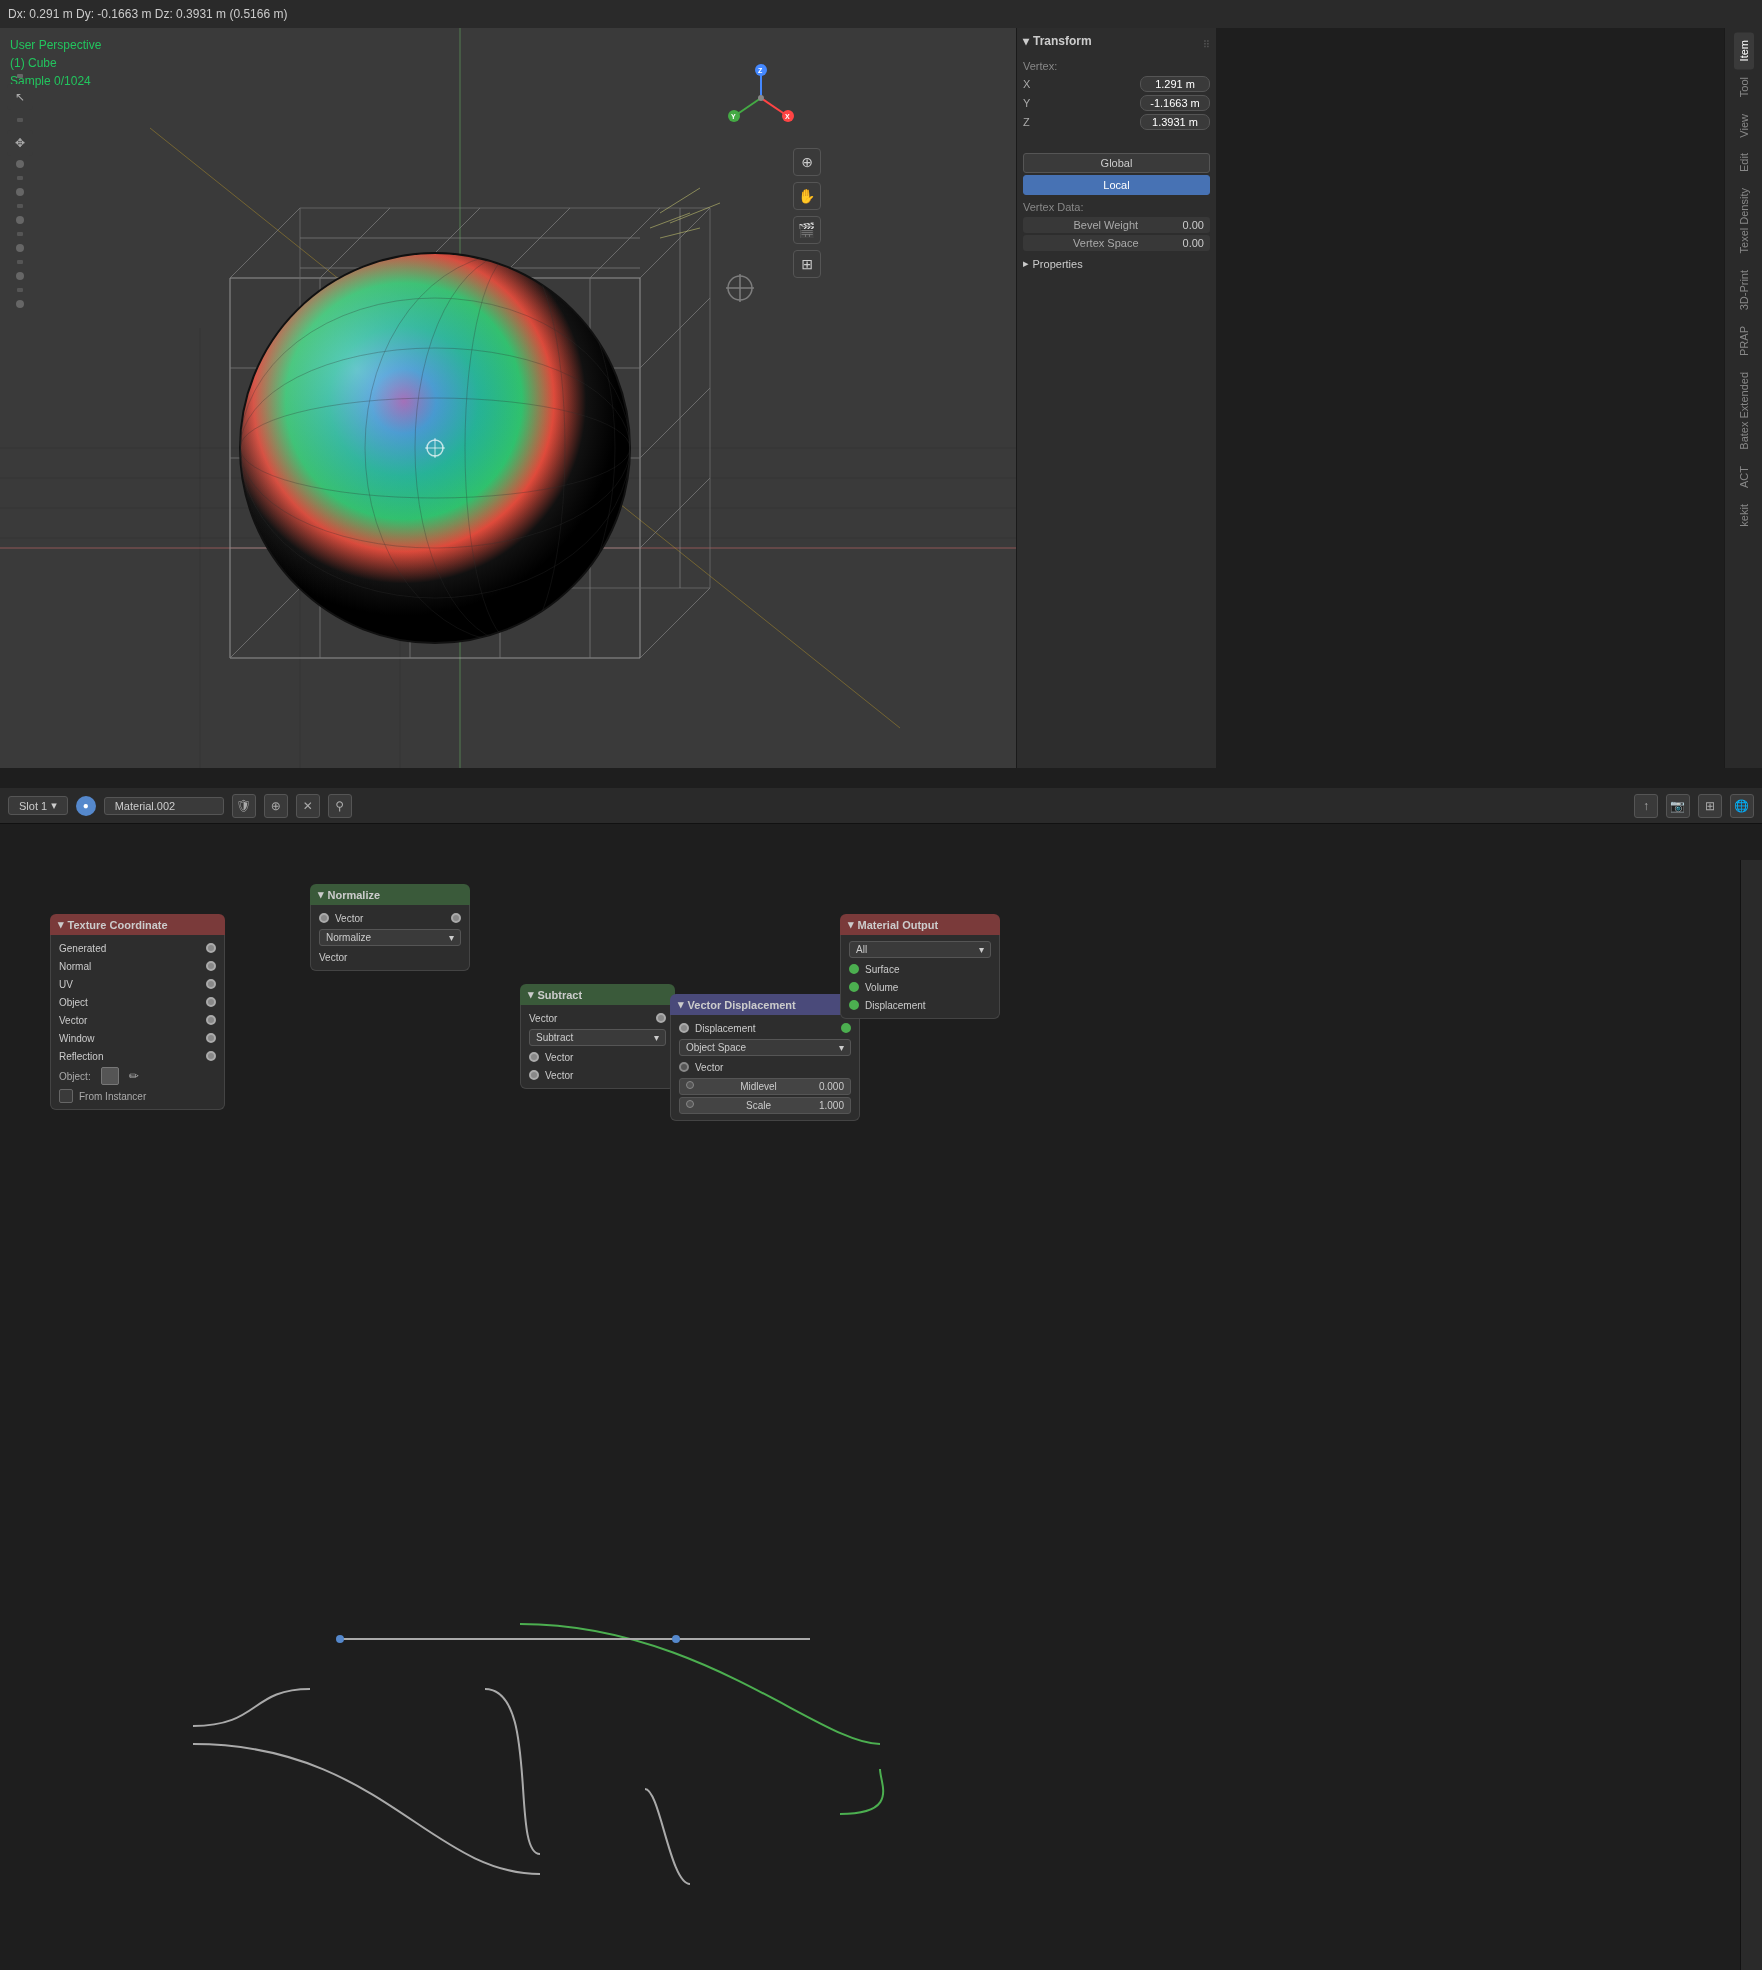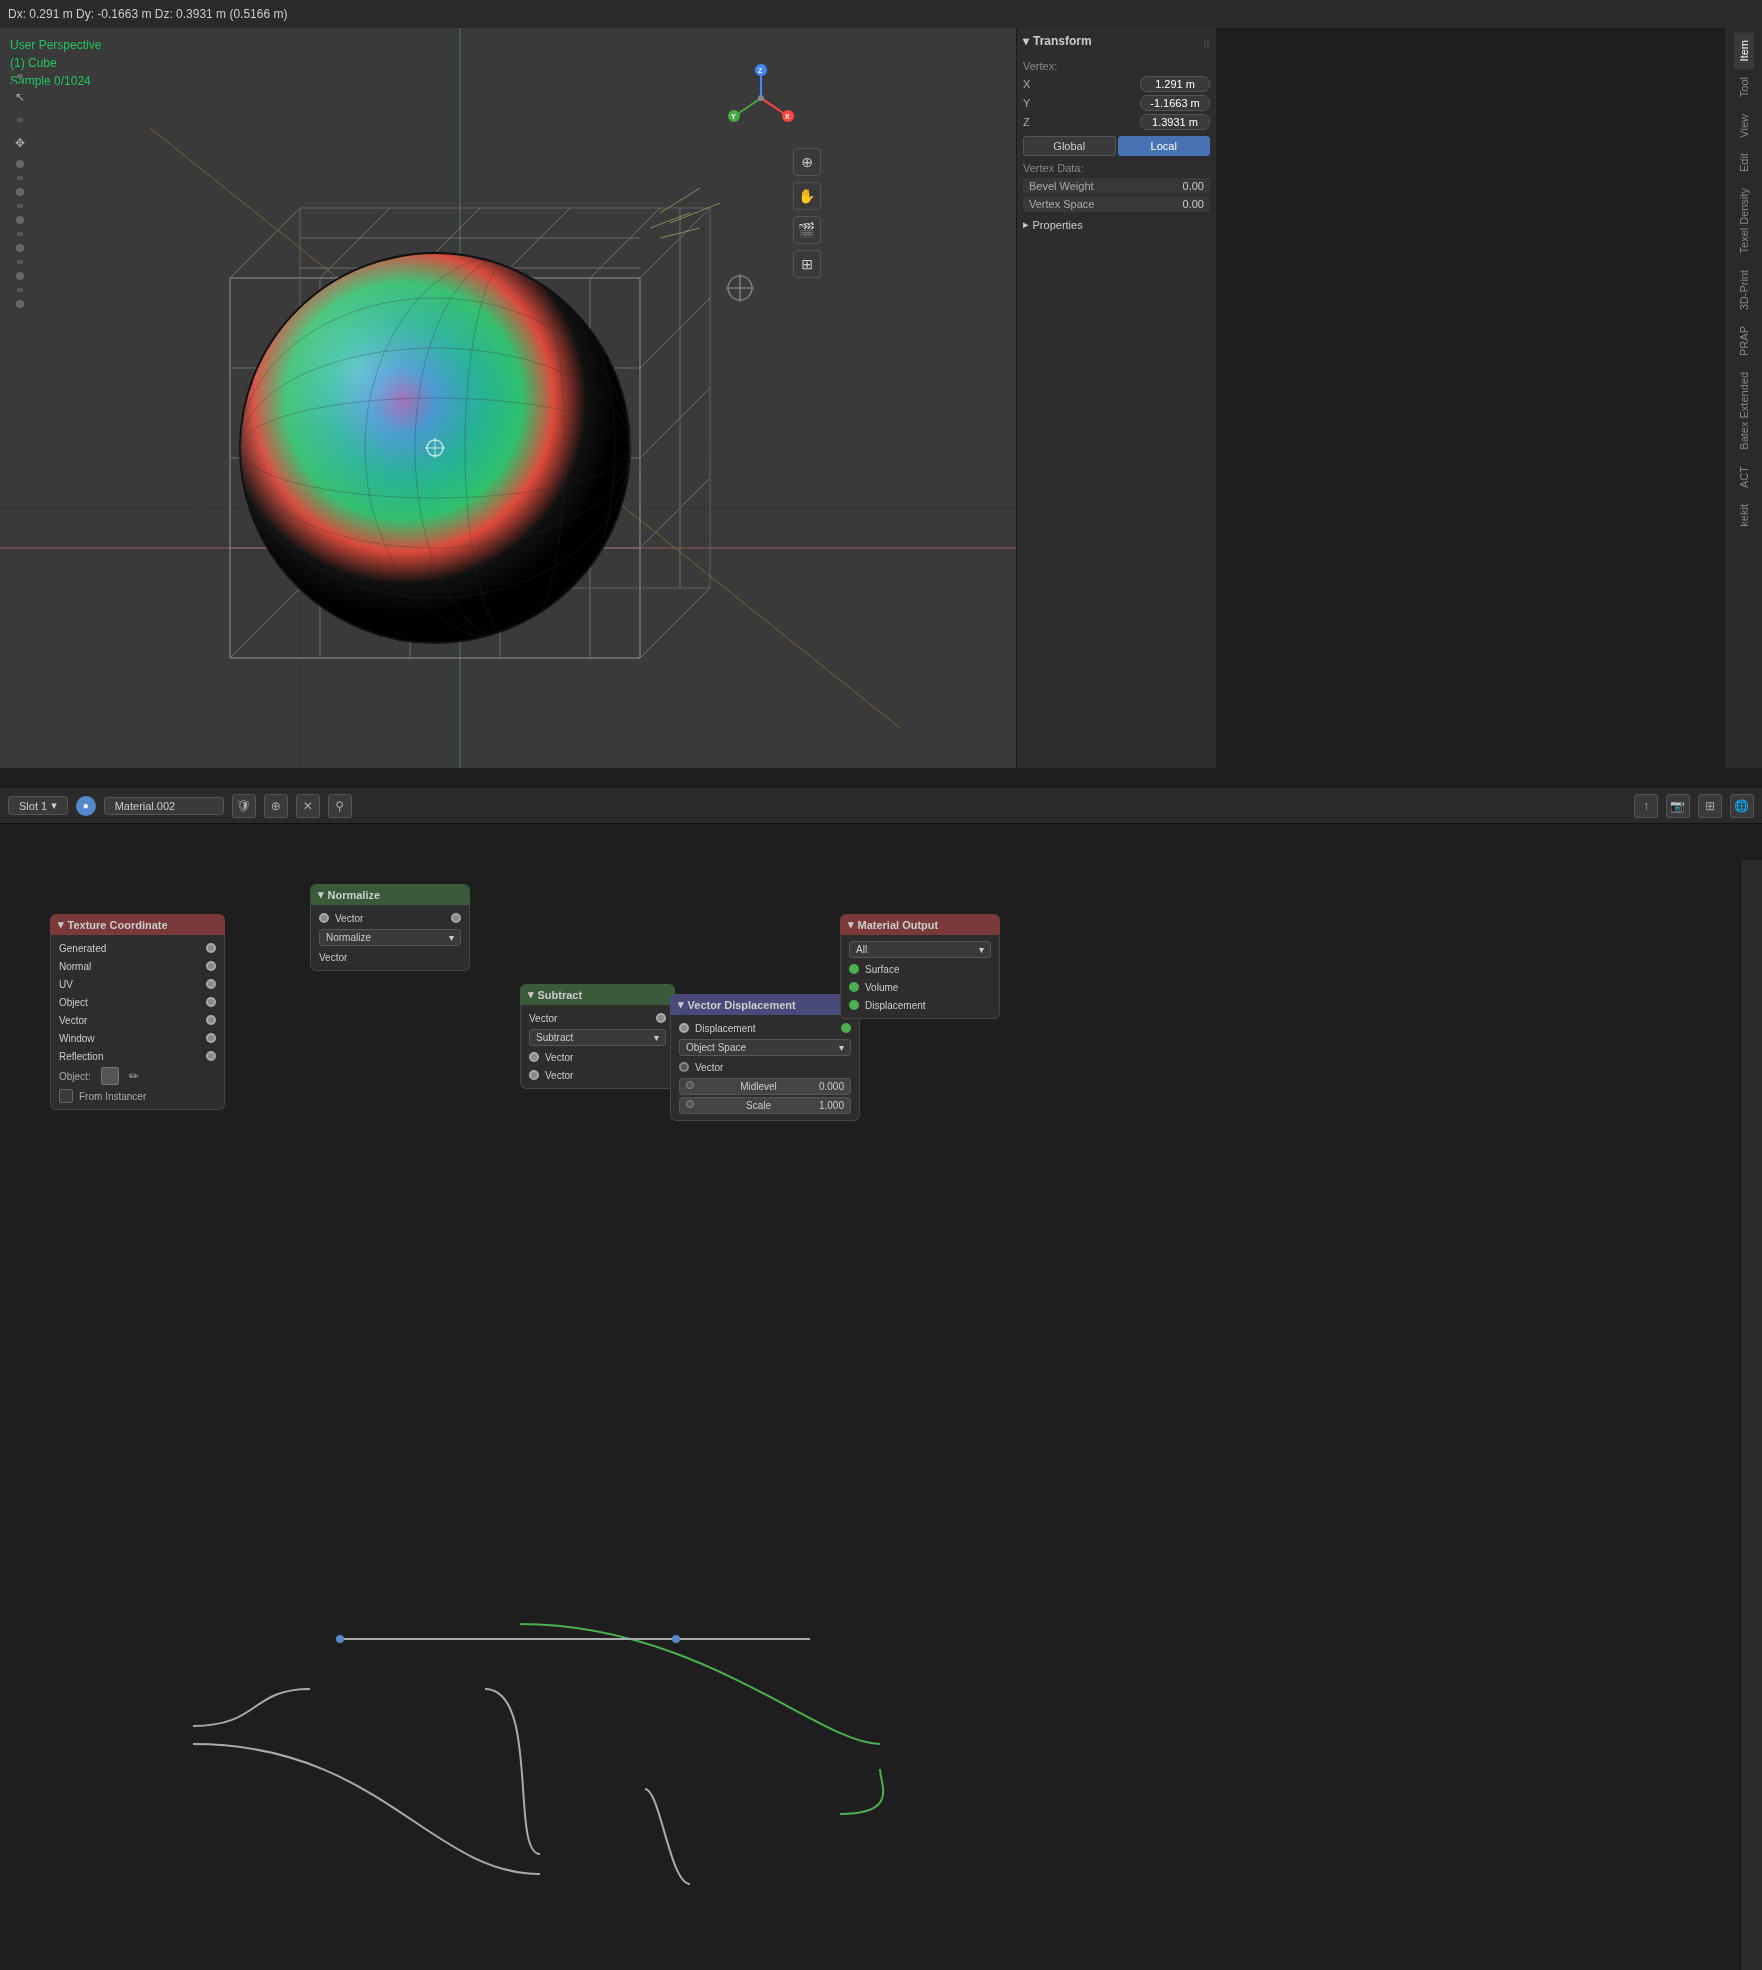--- a/index.html
+++ b/index.html
@@ -183,20 +183,21 @@
       margin: 6px 0 4px 0;
     }
 
     .vertex-data-row {
       display: flex;
       align-items: center;
       background: #383838;
       border-radius: 3px;
       margin-bottom: 2px;
       padding: 2px 6px;
+      text-align: center;
     }
 
     .vertex-data-label {
       flex: 1;
       color: #aaa;
       font-size: 11px;
     }
 
     .vertex-data-value {
       color: #ccc;
@@ -651,21 +652,21 @@
   </div>
   <div class="prop-row">
     <span class="prop-label">Y</span>
     <span class="prop-value">-1.1663 m</span>
   </div>
   <div class="prop-row">
     <span class="prop-label">Z</span>
     <span class="prop-value">1.3931 m</span>
   </div>
 
-  <div class="btn-group" style="margin-top:6px;">
+  <div class="btn-group" style="margin-top:23px;flex-direction:column;">
     <button class="btn-tab">Global</button>
     <button class="btn-tab active">Local</button>
   </div>
 
   <div class="prop-sub-section">Vertex Data:</div>
 
   <div class="vertex-data-row">
     <span class="vertex-data-label">Bevel Weight</span>
     <span class="vertex-data-value">0.00</span>
   </div>

